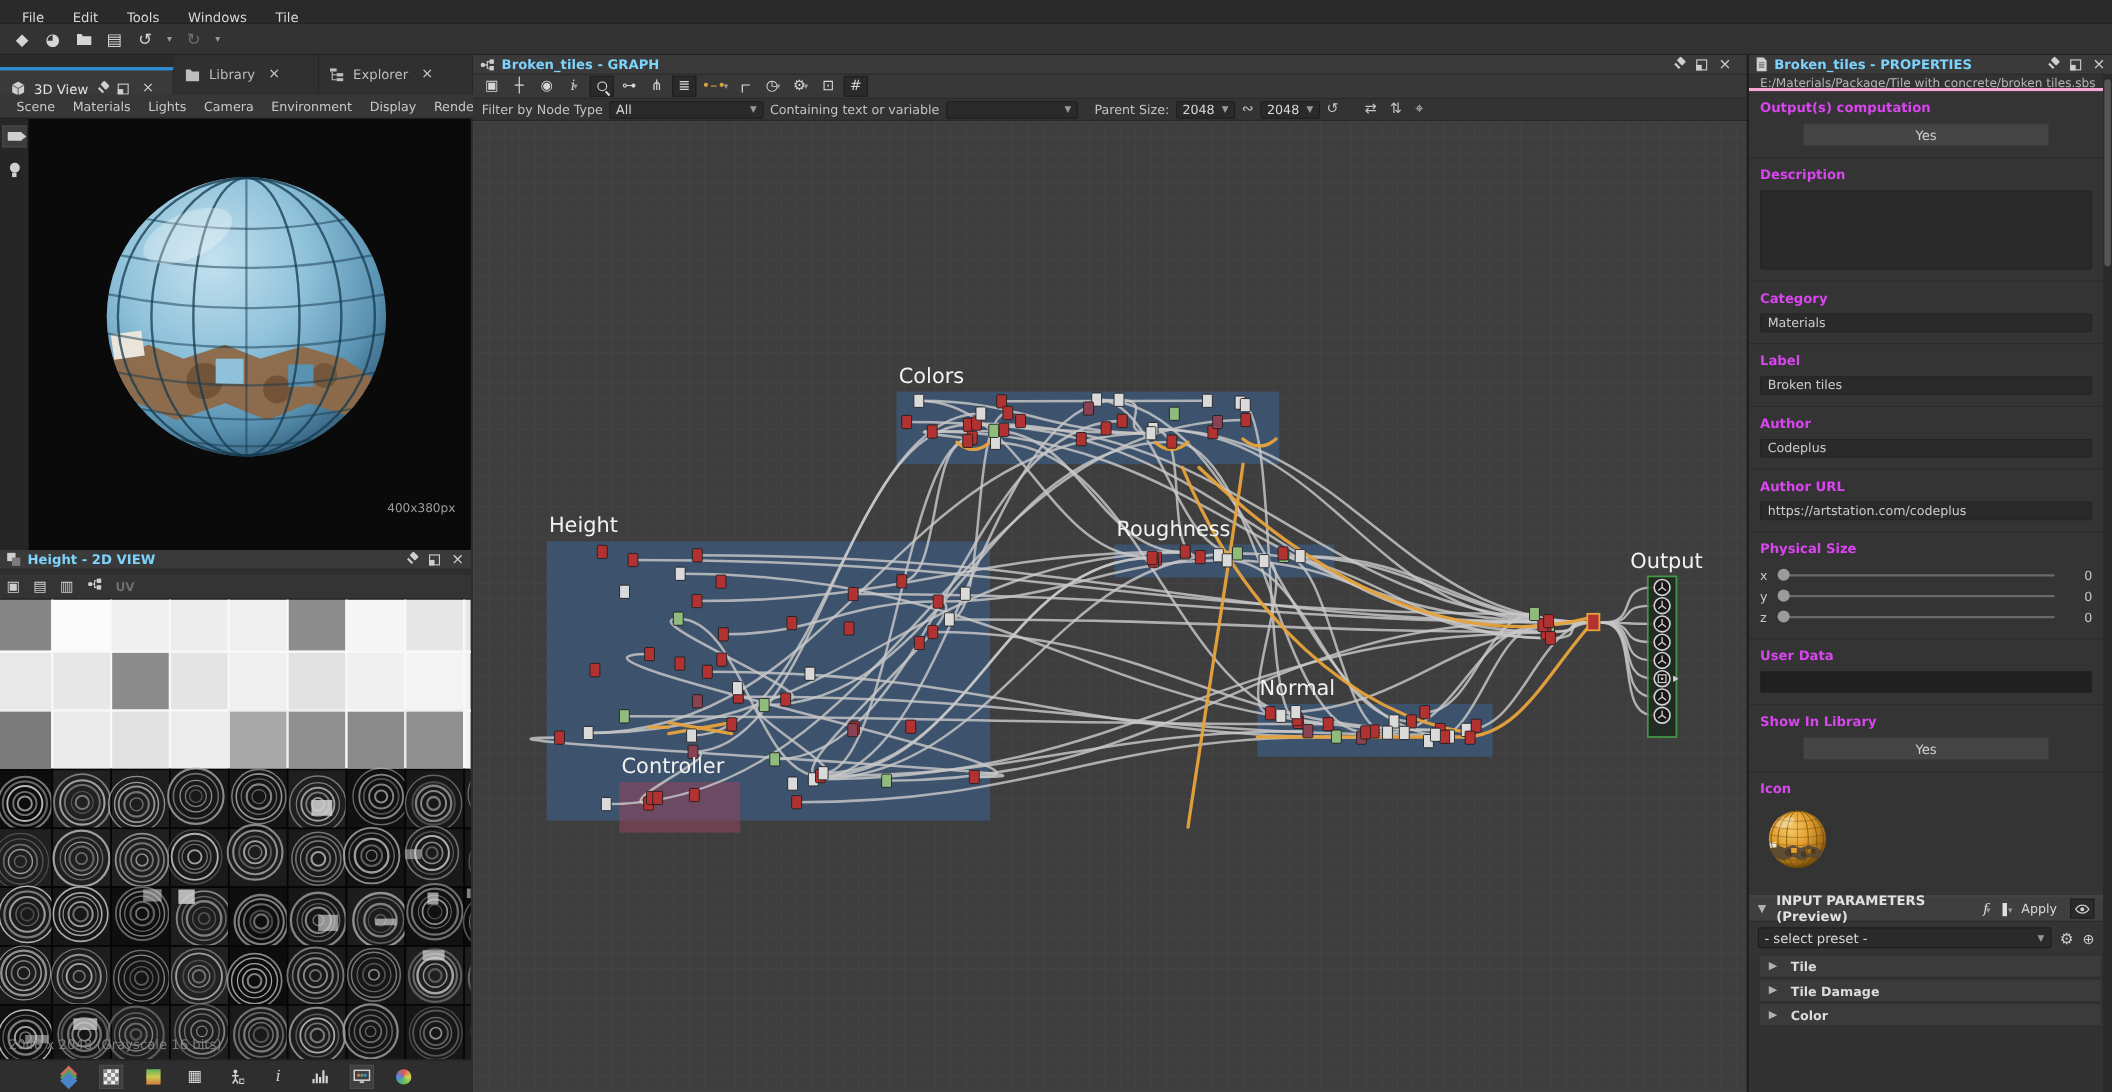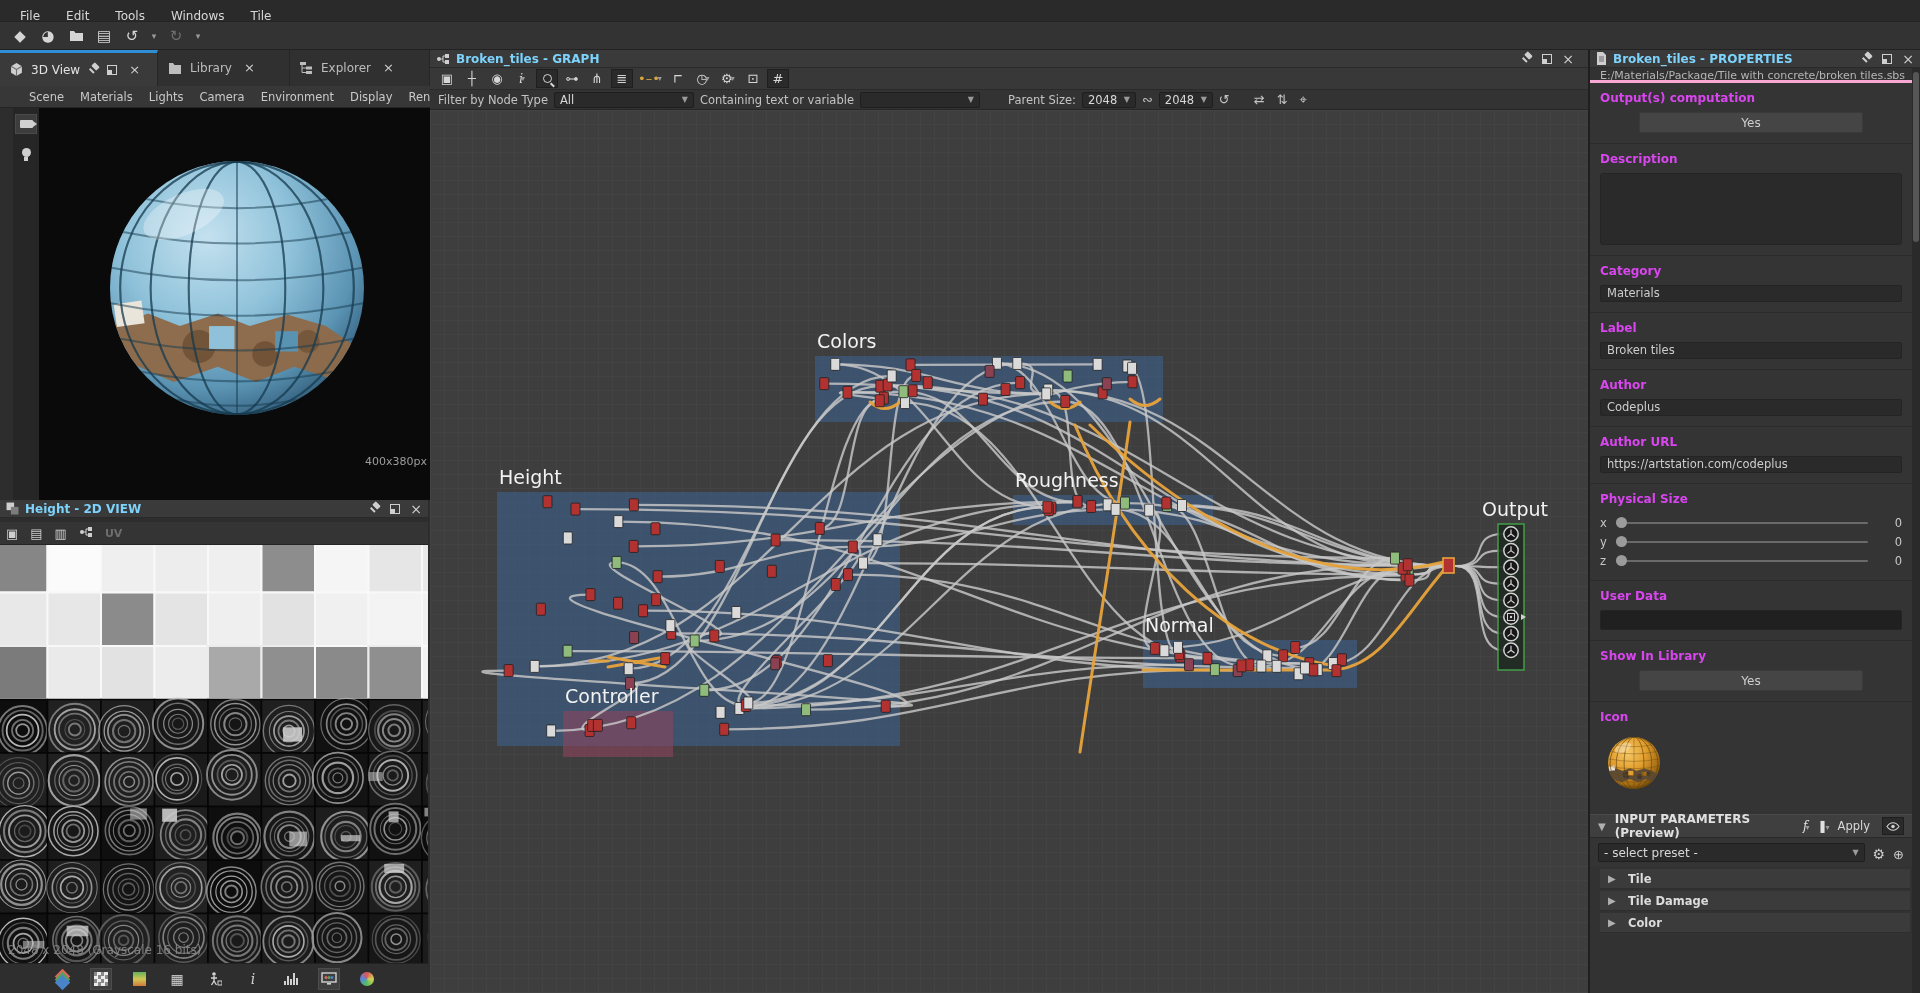--- a/index.html
+++ b/index.html
@@ -22,25 +22,25 @@
   .pin-icon { width:11px; height:11px; position:relative; }
   .pin-icon::before { content:""; position:absolute; left:4px; top:0; width:7px; height:5px; background:#cfcfcf; transform:rotate(45deg); border-radius:1px;}
   .pin-icon::after { content:""; position:absolute; left:1px; top:6px; width:6px; height:1.5px; background:#cfcfcf; transform:rotate(45deg);}
   .float-icon { width:10px; height:10px; border:1.5px solid #cfcfcf; position:relative;}
   .float-icon::before { content:""; position:absolute; left:-1px; bottom:-1px; width:5px; height:5px; background:#cfcfcf;}
   .close-icon { color:#cfcfcf; font-size:14px; line-height:10px; }
 
   
   #left-tabs { position:absolute; left:0; top:50px; width:430px; height:36px; display:flex; background:#2b2b2b; }
   .ltab { display:flex; align-items:center; gap:8px; padding:0 10px; font-size:12px; color:#bdbdbd; background:#303030; border-right:1px solid #262626; height:36px;}
-  .ltab.active { background:#3a3a3a; border-top:3px solid #2f8fd6; color:#e2e2e2;}
+  .ltab.active { background:#3a3a3a; border-top:3px solid #2f8fd6; color:#e2e2e2;margin-top:11px;}
   .ltab .close-icon { font-size:13px; margin-left:4px;}
-  #view3d-menu { position:absolute; left:0; top:86px; width:430px; height:22px; background:#373737; display:flex; align-items:center; padding-left:22px; gap:2px; border-bottom:1px solid #242424;}
+  #view3d-menu { position:absolute; left:0; top:86px; width:430px; height:22px; background:#373737; display:flex; align-items:center; padding-left:8px; gap:2px; border-bottom:1px solid #242424;}
   .v3menu-item { padding:1px 7px; font-size:11.5px; color:#c9c9c9;}
-  #viewport3d { position:absolute; left:13px; top:108px; width:428px; height:392px; background:#0a0a0a; overflow:hidden;}
+  #viewport3d { position:absolute; left:0; top:108px; width:428px; height:392px; background:#0a0a0a; overflow:hidden;}
   #v3d-sidebar { position:absolute; left:0; top:0; width:26px; height:392px; background:#262626; display:flex; flex-direction:column; align-items:center; padding-top:6px; gap:8px; z-index:3;}
   .v3d-tool { width:22px; height:20px; display:flex; align-items:center; justify-content:center; }
   .v3d-tool.active { background:#3d3d3d; border:1px solid #4a4a4a; }
   .cam-icon { width:13px; height:8px; background:#d0d0d0; border-radius:1px; position:relative;}
   .cam-icon::after { content:""; position:absolute; right:-4px; top:1px; border-left:4px solid #d0d0d0; border-top:3px solid transparent; border-bottom:3px solid transparent;}
   .bulb-icon { width:9px; height:9px; background:#d0d0d0; border-radius:50%; position:relative;}
   .bulb-icon::after { content:""; position:absolute; left:2.5px; bottom:-4px; width:4px; height:4px; background:#d0d0d0;}
   #v3d-tree { position:absolute; left:2px; bottom:6px; }
   #v3d-size-label { position:absolute; right:14px; bottom:32px; color:#9c9c9c; font-size:11px; z-index:2;}
 
@@ -715,21 +715,21 @@
     <span>Filter by Node Type</span>
     <span class="g-select" style="width:140px;">
       <span>All</span>
         <span class="car">▼</span>
     </span>
     <span>Containing text or variable</span>
     <span class="g-select" style="width:120px;">
       <span></span>
         <span class="car">▼</span>
     </span>
-    <span style="margin-left:22px;">Parent Size:</span>
+    <span style="margin-left:9px;">Parent Size:</span>
     <span class="g-select" style="width:54px;">
       <span>2048</span>
         <span class="car">▼</span>
     </span>
     <span style="font-size:13px;">∾</span>
     <span class="g-select" style="width:54px;">
       <span>2048</span>
         <span class="car">▼</span>
     </span>
     <span style="font-size:13px;">↺</span>

